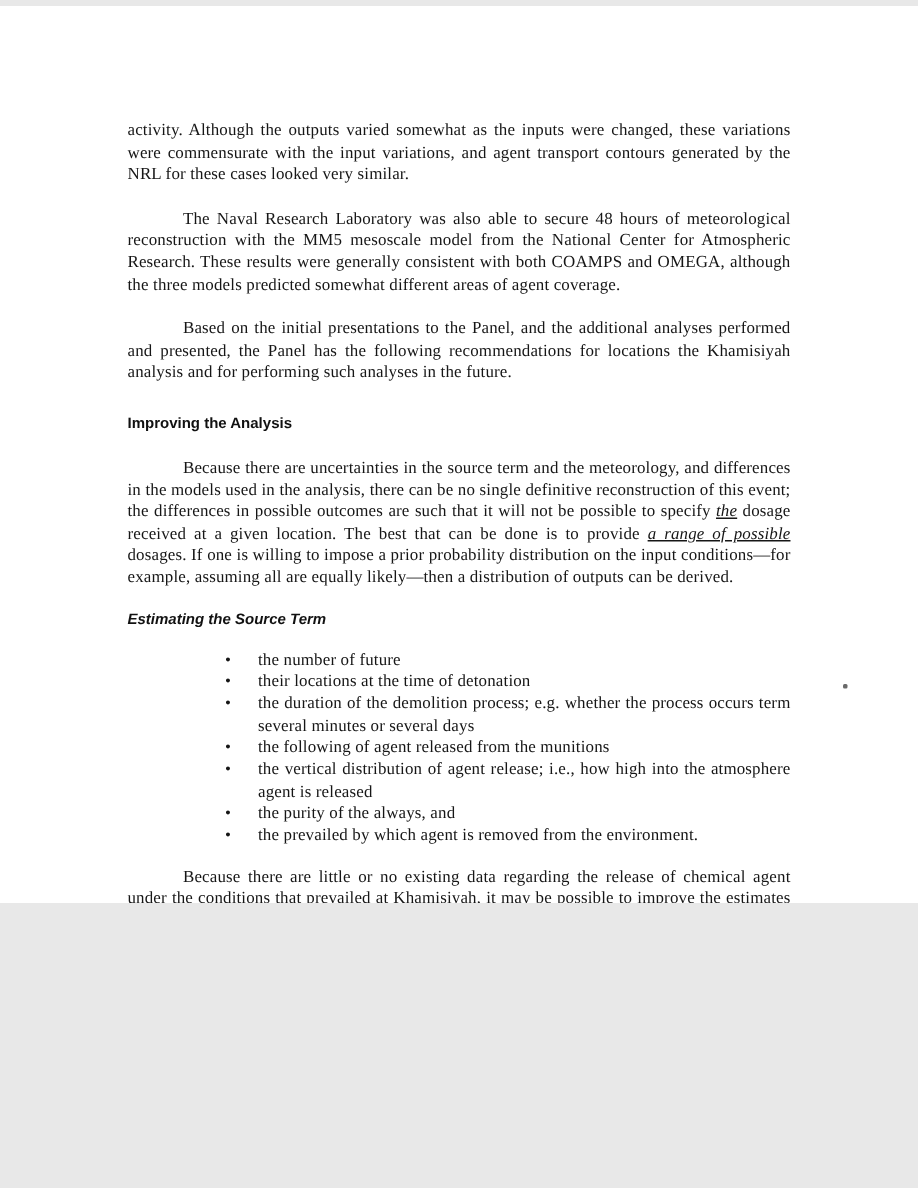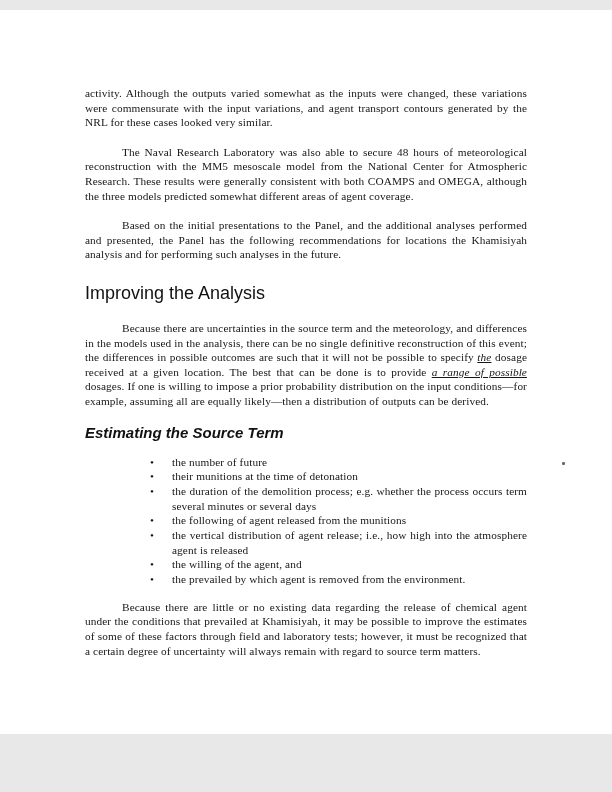--- a/index.html
+++ b/index.html
@@ -1,20 +1,20 @@
 <!DOCTYPE html>
 <html><head>
 <meta charset="utf-8">
 <style>
   html, body { margin: 0; padding: 0; background: #e8e8e8; }
   .page {
     position: relative;
     width: 612px;
-    height: 724px;
-    margin: 10px auto;
+    height: 598px;
+    margin: 4px auto;
     background: #ffffff;
     overflow: hidden;
     box-sizing: border-box;
     color: #161616;
   }
   .content {
     position: absolute;
     left: 85px;
     right: 85px;
     top: 76px;
@@ -26,28 +26,28 @@
     text-align: justify;
     margin: 0 0 15px 0;
     letter-spacing: 0.1px;
   }
   .body.noindent { text-indent: 0; }
   .body.indent { text-indent: 37px; }
   .body.indent-wide { text-indent: 67px; margin-bottom: 8px; }
   .body.last { margin-top: 13px; margin-bottom: 0; }
   h1.section {
     font-family: "Liberation Sans", sans-serif;
-    font-size: 18px;
-    font-weight: normal;
+    font-size: 10px;
+    font-weight: bold;
     margin: 21px 0 17px 0;
     color: #111111;
   }
   h2.subsection {
     font-family: "Liberation Sans", sans-serif;
-    font-size: 15px;
+    font-size: 10px;
     font-weight: bold;
     font-style: italic;
     margin: 8px 0 14px 0;
     color: #111111;
   }
   ul.bullets {
     list-style: none;
     margin: 0;
     padding: 0 0 0 65px;
   }
@@ -109,37 +109,37 @@
     <h2 class="subsection">Estimating the Source Term</h2>
 
 
     <ul class="bullets">
       <li>
         <span class="bullet">•</span>
         <span class="li-text">the number of future</span>
       </li>
       <li>
         <span class="bullet">•</span>
-        <span class="li-text">their munitions at the time of detonation</span>
+        <span class="li-text">their locations at the time of detonation</span>
       </li>
       <li>
         <span class="bullet">•</span>
         <span class="li-text">the duration of the demolition process; e.g. whether the process occurs term several minutes or several days</span>
       </li>
       <li>
         <span class="bullet">•</span>
         <span class="li-text">the following of agent released from the munitions</span>
       </li>
       <li>
         <span class="bullet">•</span>
         <span class="li-text">the vertical distribution of agent release; i.e., how high into the atmosphere agent is released</span>
       </li>
       <li>
         <span class="bullet">•</span>
-        <span class="li-text">the willing of the agent, and</span>
+        <span class="li-text">the purity of the always, and</span>
       </li>
       <li>
         <span class="bullet">•</span>
         <span class="li-text">the prevailed by which agent is removed from the environment.</span>
       </li>
     </ul>
 
     <p class="body indent last">Because there are little or no existing data regarding the release of chemical agent under the conditions that prevailed at Khamisiyah, it may be possible to improve the estimates of some of these factors through field and laboratory tests; however, it must be recognized that a certain degree of uncertainty will always remain with regard to source term matters.</p>
   </div>
 

